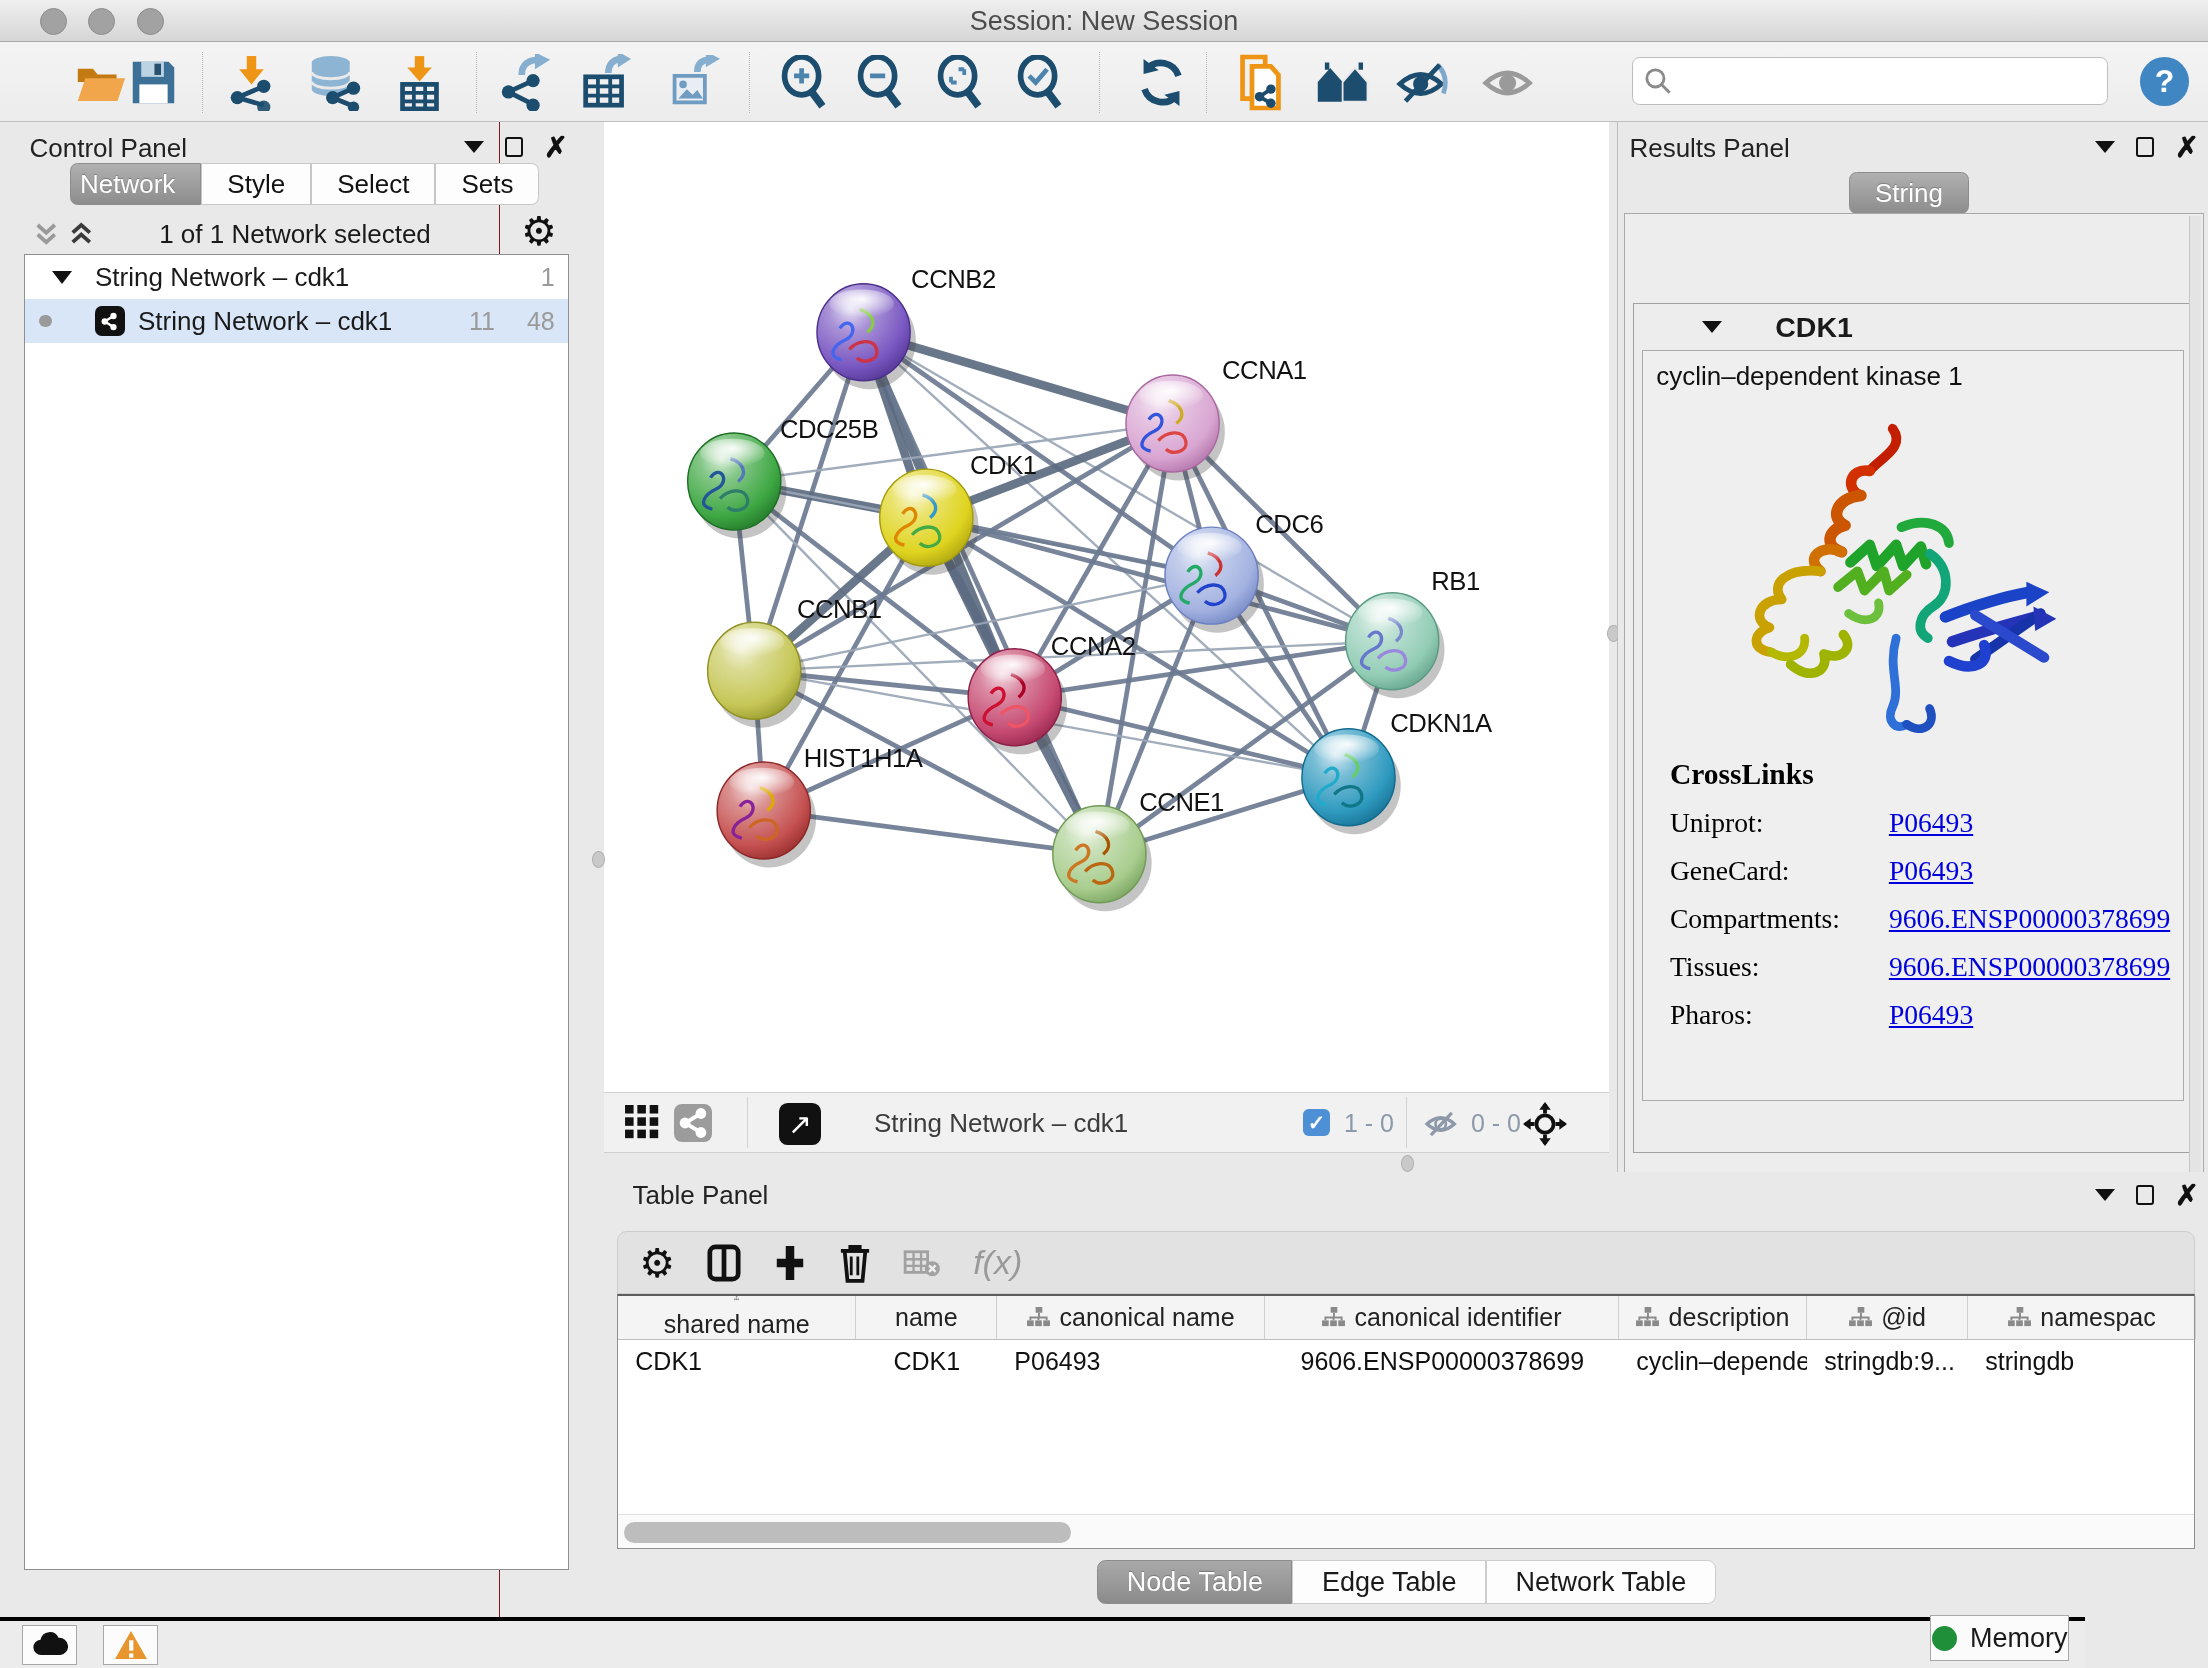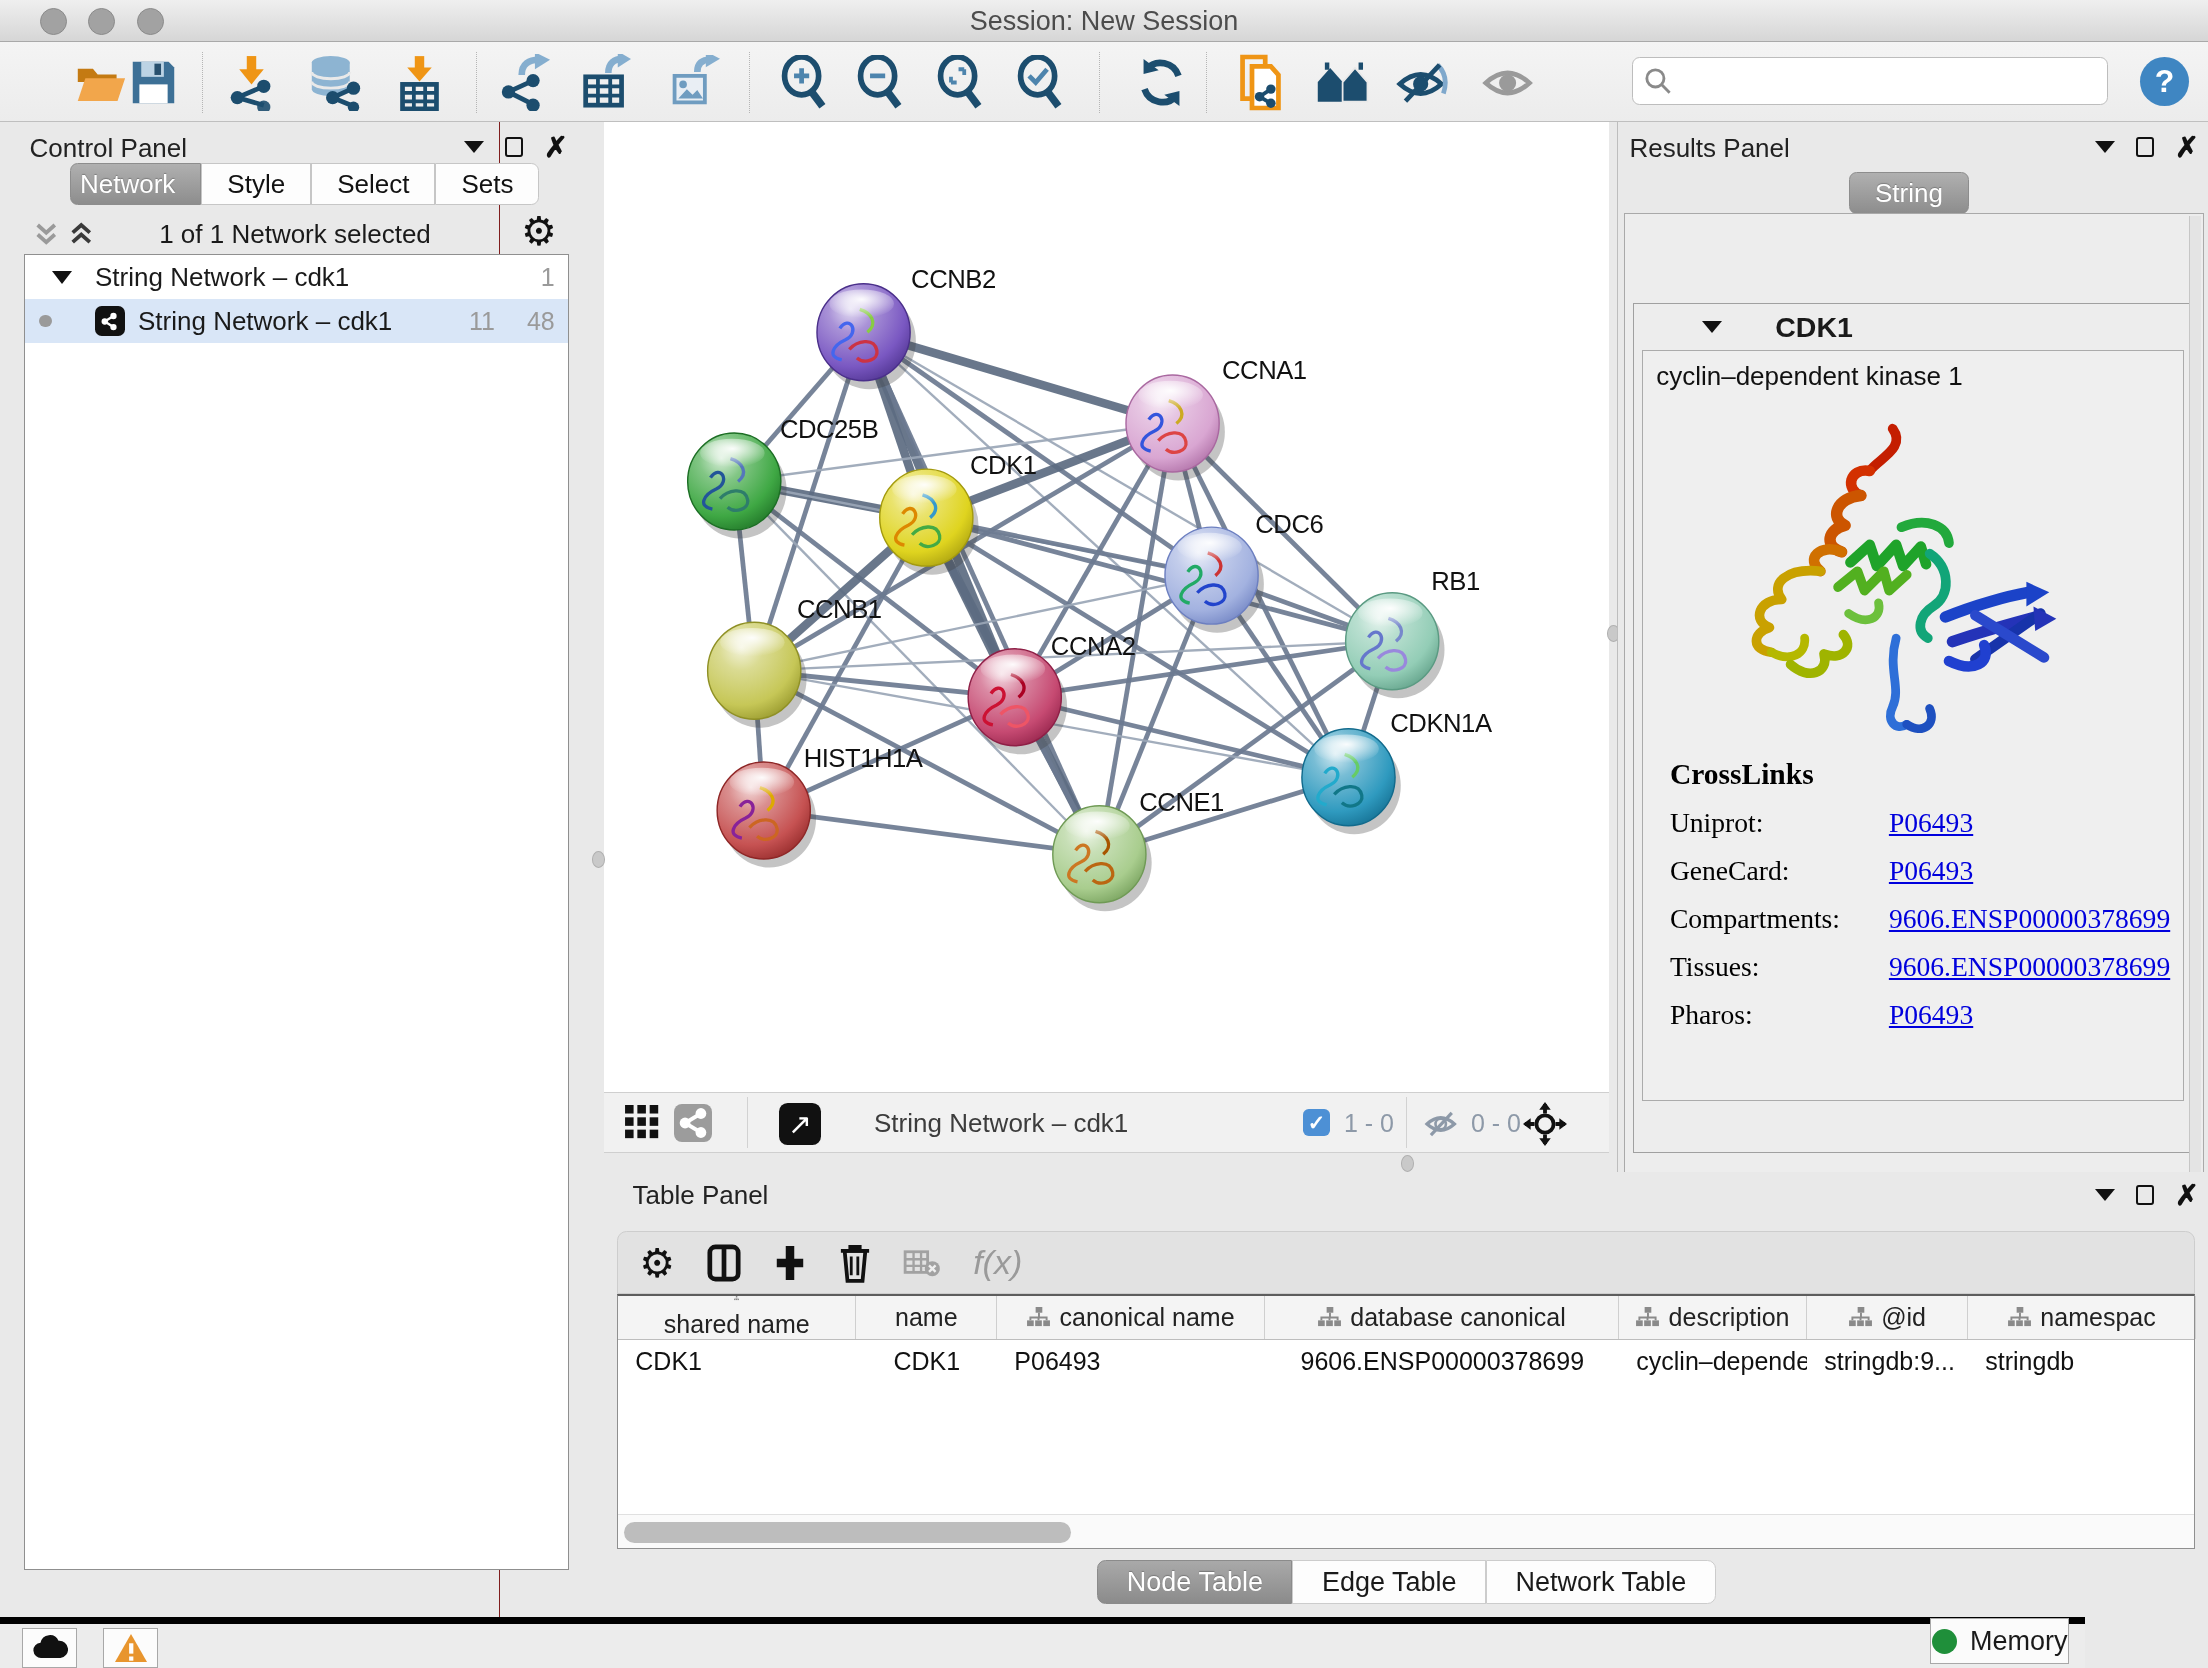--- a/index.html
+++ b/index.html
@@ -79,21 +79,21 @@
   .td.center{text-align:center;padding-left:0;}
   .hscroll{position:absolute;left:0;bottom:0;width:100%;height:34px;background:#fafafa;border-top:1px solid #e0e0e0;}
   .hthumb{position:absolute;left:5.7px;top:6.7px;width:447px;height:21px;border-radius:10.5px;background:#bdbdbd;}
   .bottom-tabs{position:absolute;left:0;top:388px;width:100%;display:flex;justify-content:center;}
   .btab{height:44px;line-height:42px;padding:0 28.5px;font-size:27px;background:#fdfdfd;border:1px solid #cccccc;}
   .btab.active{background:linear-gradient(#a9a9a9,#8b8b8b);color:#fff;border-color:#8b8b8b;text-shadow:0 -1px 1px rgba(0,0,0,.25);}
   .btab.first{border-radius:8.6px 0 0 8.6px;}
   .btab.last{border-radius:0 8.6px 8.6px 0;}
 
   
-  .statusbar{position:absolute;left:0;top:1617px;width:2085px;height:51px;background:#ececec;border-top:7px solid #000000;}
+  .statusbar{position:absolute;left:0;top:1617px;width:2085px;height:51px;background:#ececec;border-top:4px solid #000000;}
   .sb-btn{position:absolute;top:-1px;margin-top:0;width:55px;height:40px;background:#fcfcfc;border:1.9px solid #a8a8a8;display:flex;align-items:center;justify-content:center;}
   .memory-btn{position:absolute;right:16px;top:-5.7px;width:139px;height:46px;background:#fbfbfb;border:1.9px solid #a8a8a8;display:flex;align-items:center;justify-content:center;gap:13.3px;font-size:27px;}
   .green-dot{width:25px;height:25px;border-radius:50%;background:#1f8f3a;}
 
   .gear-glyph{font-size:40px;color:#111;line-height:40px;}
   svg text{font-family:"Liberation Sans",sans-serif;}
 </style>
 </head>
 <body>
 
@@ -713,21 +713,21 @@
           <div class="th" style="width: 354px;">
             <svg width="23" height="21" viewBox="0 0 24 22">
               <g fill="#8a8a8a">
                 <rect x="9" y="0" width="7" height="6"></rect>
                 <rect x="0" y="14" width="7" height="6"></rect>
                 <rect x="8.5" y="14" width="7" height="6"></rect>
                 <rect x="17" y="14" width="7" height="6"></rect>
               </g>
               <path d="M12.5 6 v5 M3.5 14 v-3 h17 v3 M12 11 v3" stroke="#8a8a8a" stroke-width="2" fill="none"></path>
             </svg>
-            <span>database canonical</span>
+            <span>canonical identifier</span>
           </div>
           <div class="th" style="width: 188px;">
             <svg width="23" height="21" viewBox="0 0 24 22">
               <g fill="#8a8a8a">
                 <rect x="9" y="0" width="7" height="6"></rect>
                 <rect x="0" y="14" width="7" height="6"></rect>
                 <rect x="8.5" y="14" width="7" height="6"></rect>
                 <rect x="17" y="14" width="7" height="6"></rect>
               </g>
               <path d="M12.5 6 v5 M3.5 14 v-3 h17 v3 M12 11 v3" stroke="#8a8a8a" stroke-width="2" fill="none"></path>

